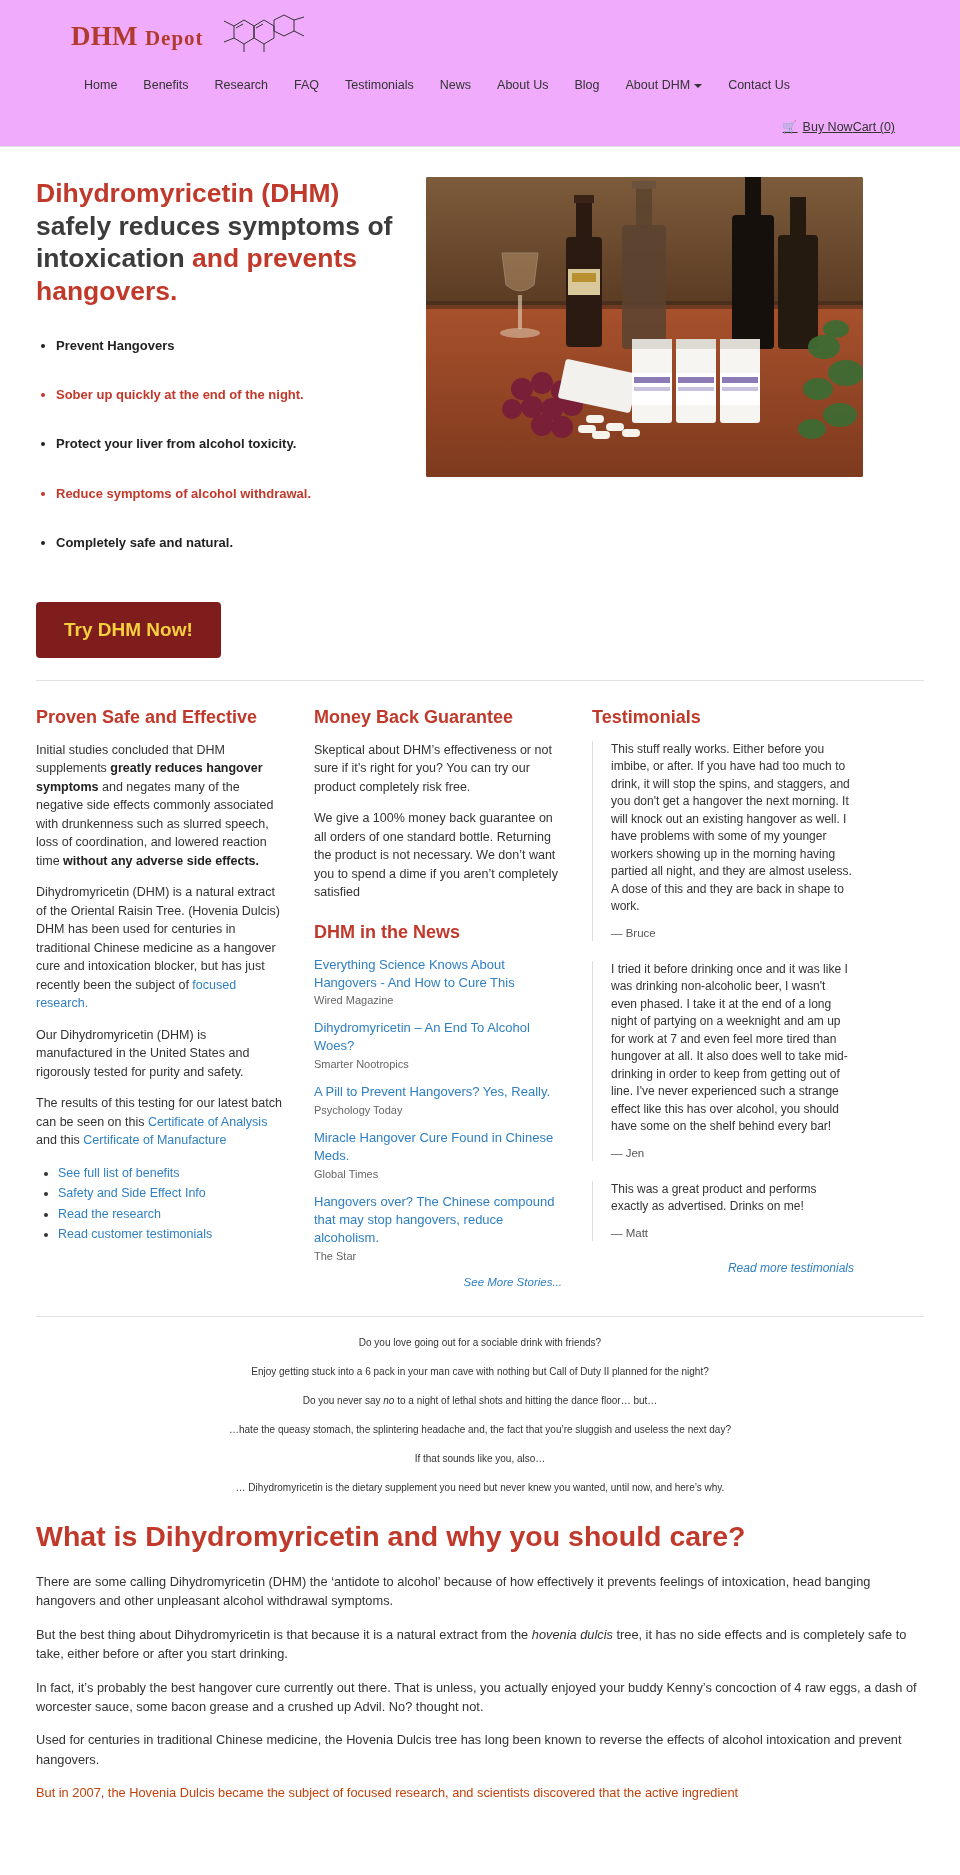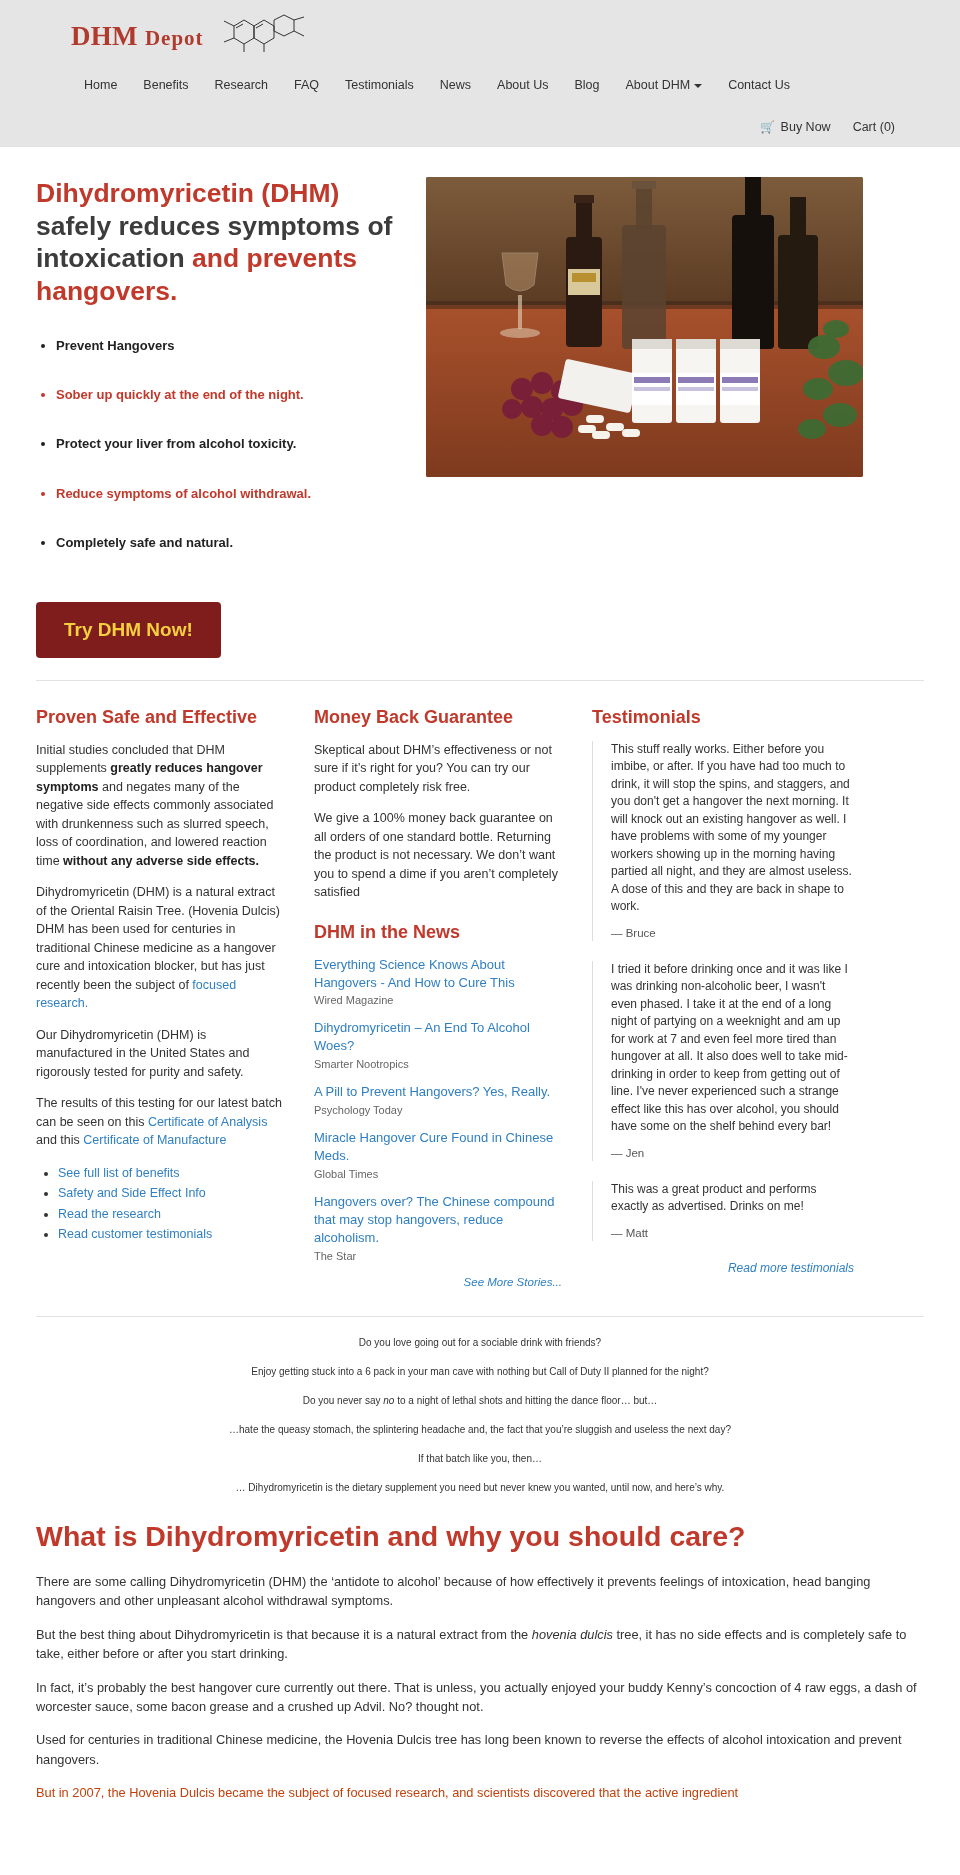--- a/index.html
+++ b/index.html
@@ -8,21 +8,21 @@
     width: 960px;
     font-family: "Liberation Sans", sans-serif;
     color: #333333;
     background: #ffffff;
     -webkit-font-smoothing: antialiased;
   }
   a { text-decoration: none; }
 
   
   .site-header {
-    background: #e5e5e5;
+    background: #f0abfc;
     border-bottom: 1px solid #e0e0e0;
     padding: 14px 0 0 0;
   }
   .container { width: 890px; margin: 0 auto; }
   .brand-row { display:flex; align-items:center; padding-left: 36px; }
   .brand-text {
     font-family: "Liberation Serif", serif;
     font-size: 27px;
     font-weight: bold;
     color: #b03a2e;
@@ -44,21 +44,21 @@
     padding: 4px 13px;
     display: inline-block;
   }
   .caret {
     display:inline-block; width:0; height:0; margin-left:4px;
     border-left:4px solid transparent; border-right:4px solid transparent;
     border-top:4px solid #333; vertical-align: middle;
   }
   .util-row {
     display:flex; justify-content:flex-end; align-items:center;
-    gap: 22px; padding: 10px 30px 12px 0; font-size: 12.5px;
+    padding: 10px 30px 12px 0; font-size: 12.5px; text-decoration: underline;
   }
   .util-row a { color:#333; }
   .cart-glyph { margin-right: 5px; font-size: 12px; }
 
   
   .hero {
     display:flex; gap: 26px; padding: 30px 0 18px 0;
     align-items: flex-start;
   }
   .hero-left { width: 400px; padding-left: 36px; }
@@ -375,21 +375,21 @@
   </div>
 </section>
 
 <div class="hr2"></div>
 
 <section class="section lead" style="padding-top:18px;">
   <p>Do you love going out for a sociable drink with friends?</p>
   <p>Enjoy getting stuck into a 6 pack in your man cave with nothing but Call of Duty II planned for the night?</p>
   <p>Do you never say <em>no</em> to a night of lethal shots and hitting the dance floor… but…</p>
   <p>…hate the queasy stomach, the splintering headache and, the fact that you’re sluggish and useless the next day?</p>
-  <p>If that batch like you, then…</p>
+  <p>If that sounds like you, also…</p>
   <p>… Dihydromyricetin is the dietary supplement you need but never knew you wanted, until now, and here’s why.</p>
 </section>
 
 <section class="section body-copy">
   <h2 class="big">What is Dihydromyricetin and why you should care?</h2>
   <p>There are some calling Dihydromyricetin (DHM) the ‘antidote to alcohol’ because of how effectively it prevents feelings of intoxication, head banging hangovers and other unpleasant alcohol withdrawal symptoms.</p>
   <p>But the best thing about Dihydromyricetin is that because it is a natural extract from the <em>hovenia dulcis</em> tree, it has no side effects and is completely safe to take, either before or after you start drinking.</p>
   <p>In fact, it’s probably the best hangover cure currently out there. That is unless, you actually enjoyed your buddy Kenny’s concoction of 4 raw eggs, a dash of worcester sauce, some bacon grease and a crushed up Advil. No? thought not.</p>
   <p>Used for centuries in traditional Chinese medicine, the Hovenia Dulcis tree has long been known to reverse the effects of alcohol intoxication and prevent hangovers.</p>
   <p class="fade-last">But in 2007, the Hovenia Dulcis became the subject of focused research, and scientists discovered that the active ingredient</p>

